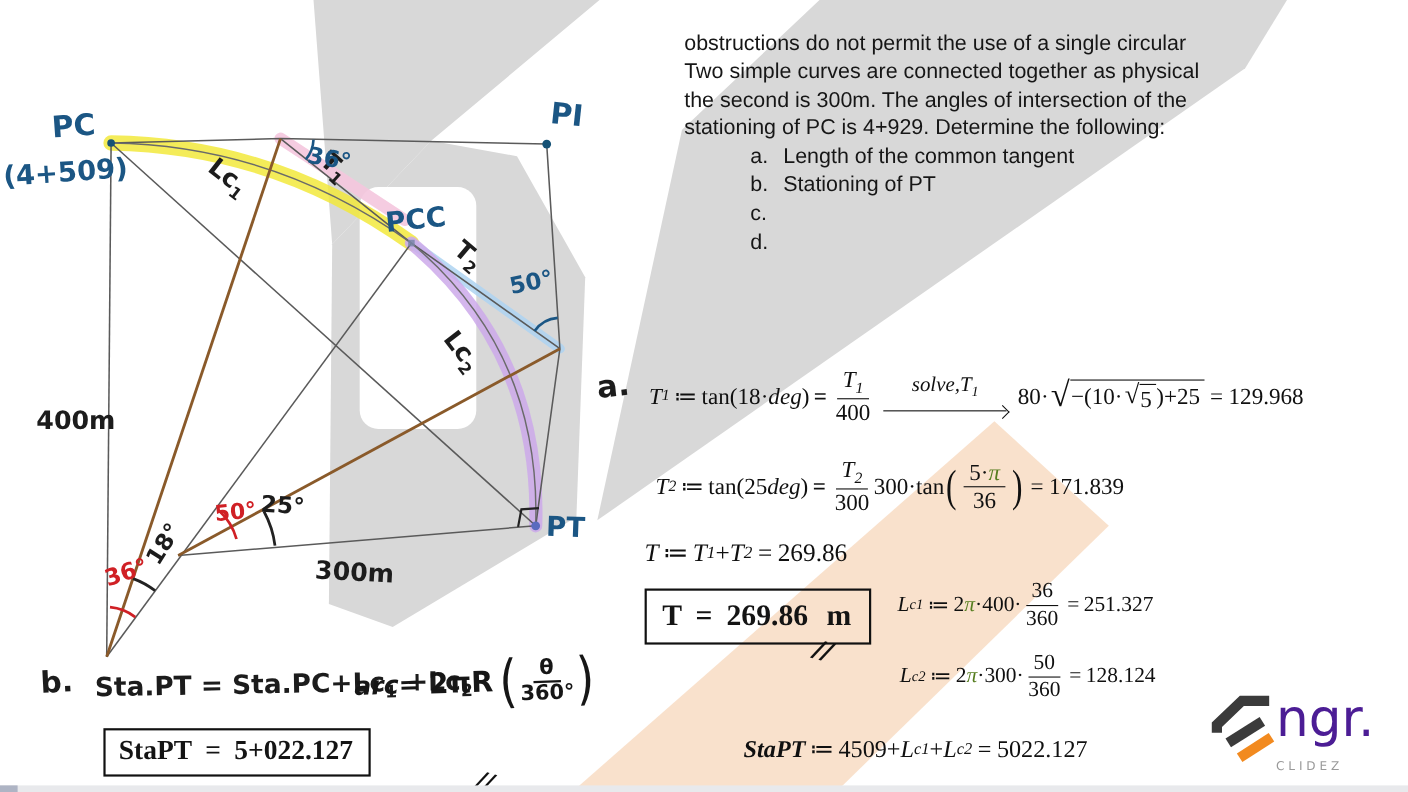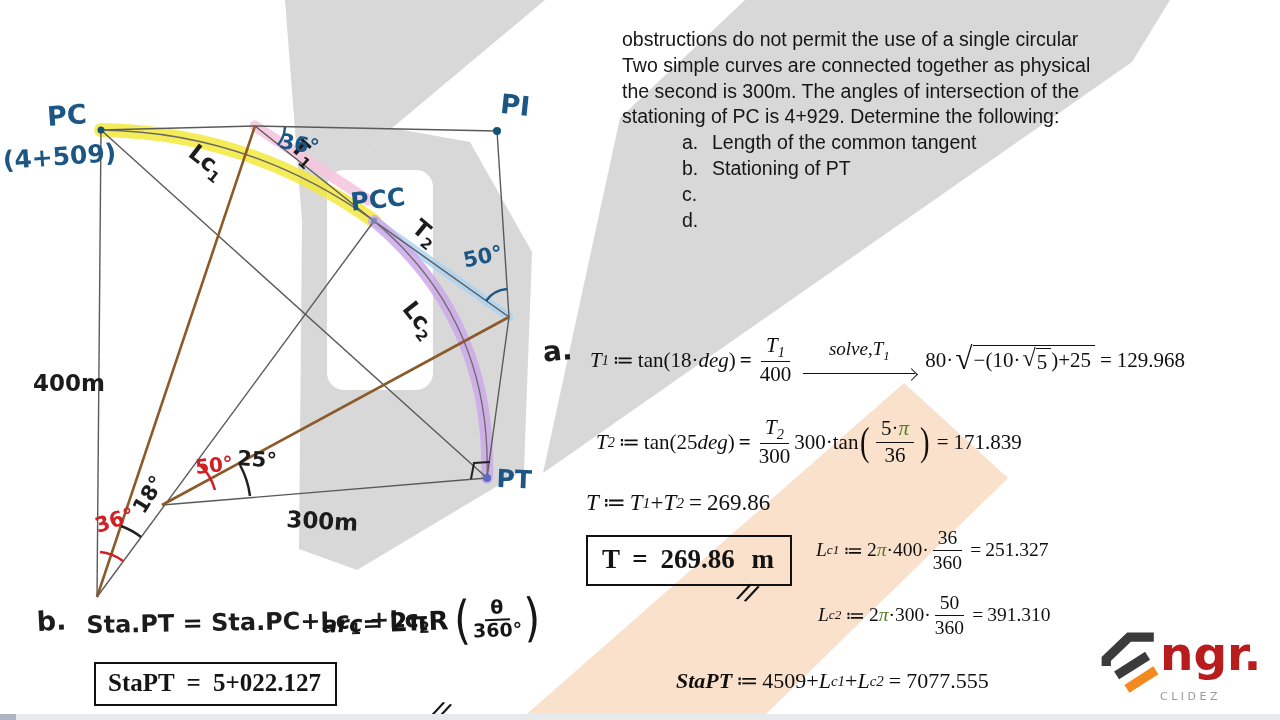--- a/index.html
+++ b/index.html
@@ -47,21 +47,21 @@
         color:#111;transform-origin:left top;}
   
   .arcformula{position:absolute;display:flex;align-items:center;font-family:"DejaVu Sans",sans-serif;
               font-weight:bold;color:#161616;white-space:nowrap;}
   .arcformula .hfrac{display:inline-flex;flex-direction:column;align-items:center;line-height:1.05;font-size:19px;}
   .arcformula .hfrac .num{border-bottom:2.2px solid #161616;padding:0 6px 1px 6px;}
   .arcformula .bigpar{font-size:52px;font-weight:400;line-height:0.8;transform:scaleX(0.8);}
   
   .logo{position:absolute;left:1098px;top:630px;width:180px;height:86px;}
   .logo .name{position:absolute;left:62px;top:-4px;font-family:"DejaVu Sans",sans-serif;
-              font-weight:bold;font-size:47px;color:#b91c1c;letter-spacing:0px;}
+              font-weight:normal;font-size:47px;color:#4c1d95;letter-spacing:0px;}
   .logo .tagline{position:absolute;left:62px;top:60px;font-size:11px;letter-spacing:3.5px;
                  color:#9a9a9a;font-family:"DejaVu Sans",sans-serif;}
   .bottombar{position:absolute;left:0;top:714px;width:1280px;height:6px;background:#e8e9ec;}
   .bottombar .seg{position:absolute;left:0;top:0;width:16px;height:6px;background:#aeb4c4;}
 </style>
 </head>
 <body>
 
 <svg class="layer" viewBox="0 0 1280 720" aria-hidden="true">
   <g>
@@ -253,21 +253,21 @@
     <sub>c2</sub>
   <span style="margin:0 4px;">≔</span>
   <span>2 </span>
   <span class="pi-green">π</span>
   <span>·300·</span>
   <span class="frac">
       <span class="num">50</span>
       <span class="den">360</span>
     </span>
   <span style="margin:0 4px;">=</span>
-  <span>391.310</span>
+  <span>128.124</span>
 </div>
 
 <div class="hw hw-black" style="left:36px;top:606px;font-size:27px;transform:rotate(-3deg);">b.</div>
 <div class="hw hw-black" style="left:86px;top:611px;font-size:24px;transform:rotate(-1deg);">
   <span>Sta.PT = Sta.PC+Lc</span><sub>1</sub><span> +Lc</span><sub>2</sub>
 </div>
 <div class="arcformula" style="left:322px;top:600px;transform:rotate(-2deg);">
   <span style="font-size:23px;font-style:italic;margin-right:8px;">arc=</span>
   <span style="font-size:26px;margin-right:4px;">2πR</span>
   <span class="bigpar">(</span>
@@ -288,21 +288,21 @@
 <div class="eq" style="left:676px;top:668px;font-size:22px;">
   <span class="v b">StaPT</span>
   <span style="margin:0 4px;">≔</span>
   <span>4509+</span>
   <span class="v">L</span>
     <sub>c1</sub>
   <span>+</span>
   <span class="v">L</span>
     <sub>c2</sub>
   <span style="margin:0 5px;">=</span>
-  <span>7077.555</span>
+  <span>5022.127</span>
 </div>
 
 <div class="logo">
   <svg width="62" height="66" viewBox="0 0 60 62">
     <path d="M54,6 L30,6 L8,27 L8,34" stroke="#3b3b3b" stroke-width="9" fill="none"></path>
     <path d="M18,43 L48,24" stroke="#3b3b3b" stroke-width="9" fill="none"></path>
     <path d="M28,56 L56,38" stroke="#f28a1f" stroke-width="9" fill="none"></path>
   </svg>
   <span class="name">ngr.</span>
   <span class="tagline">CLIDEZ</span>

